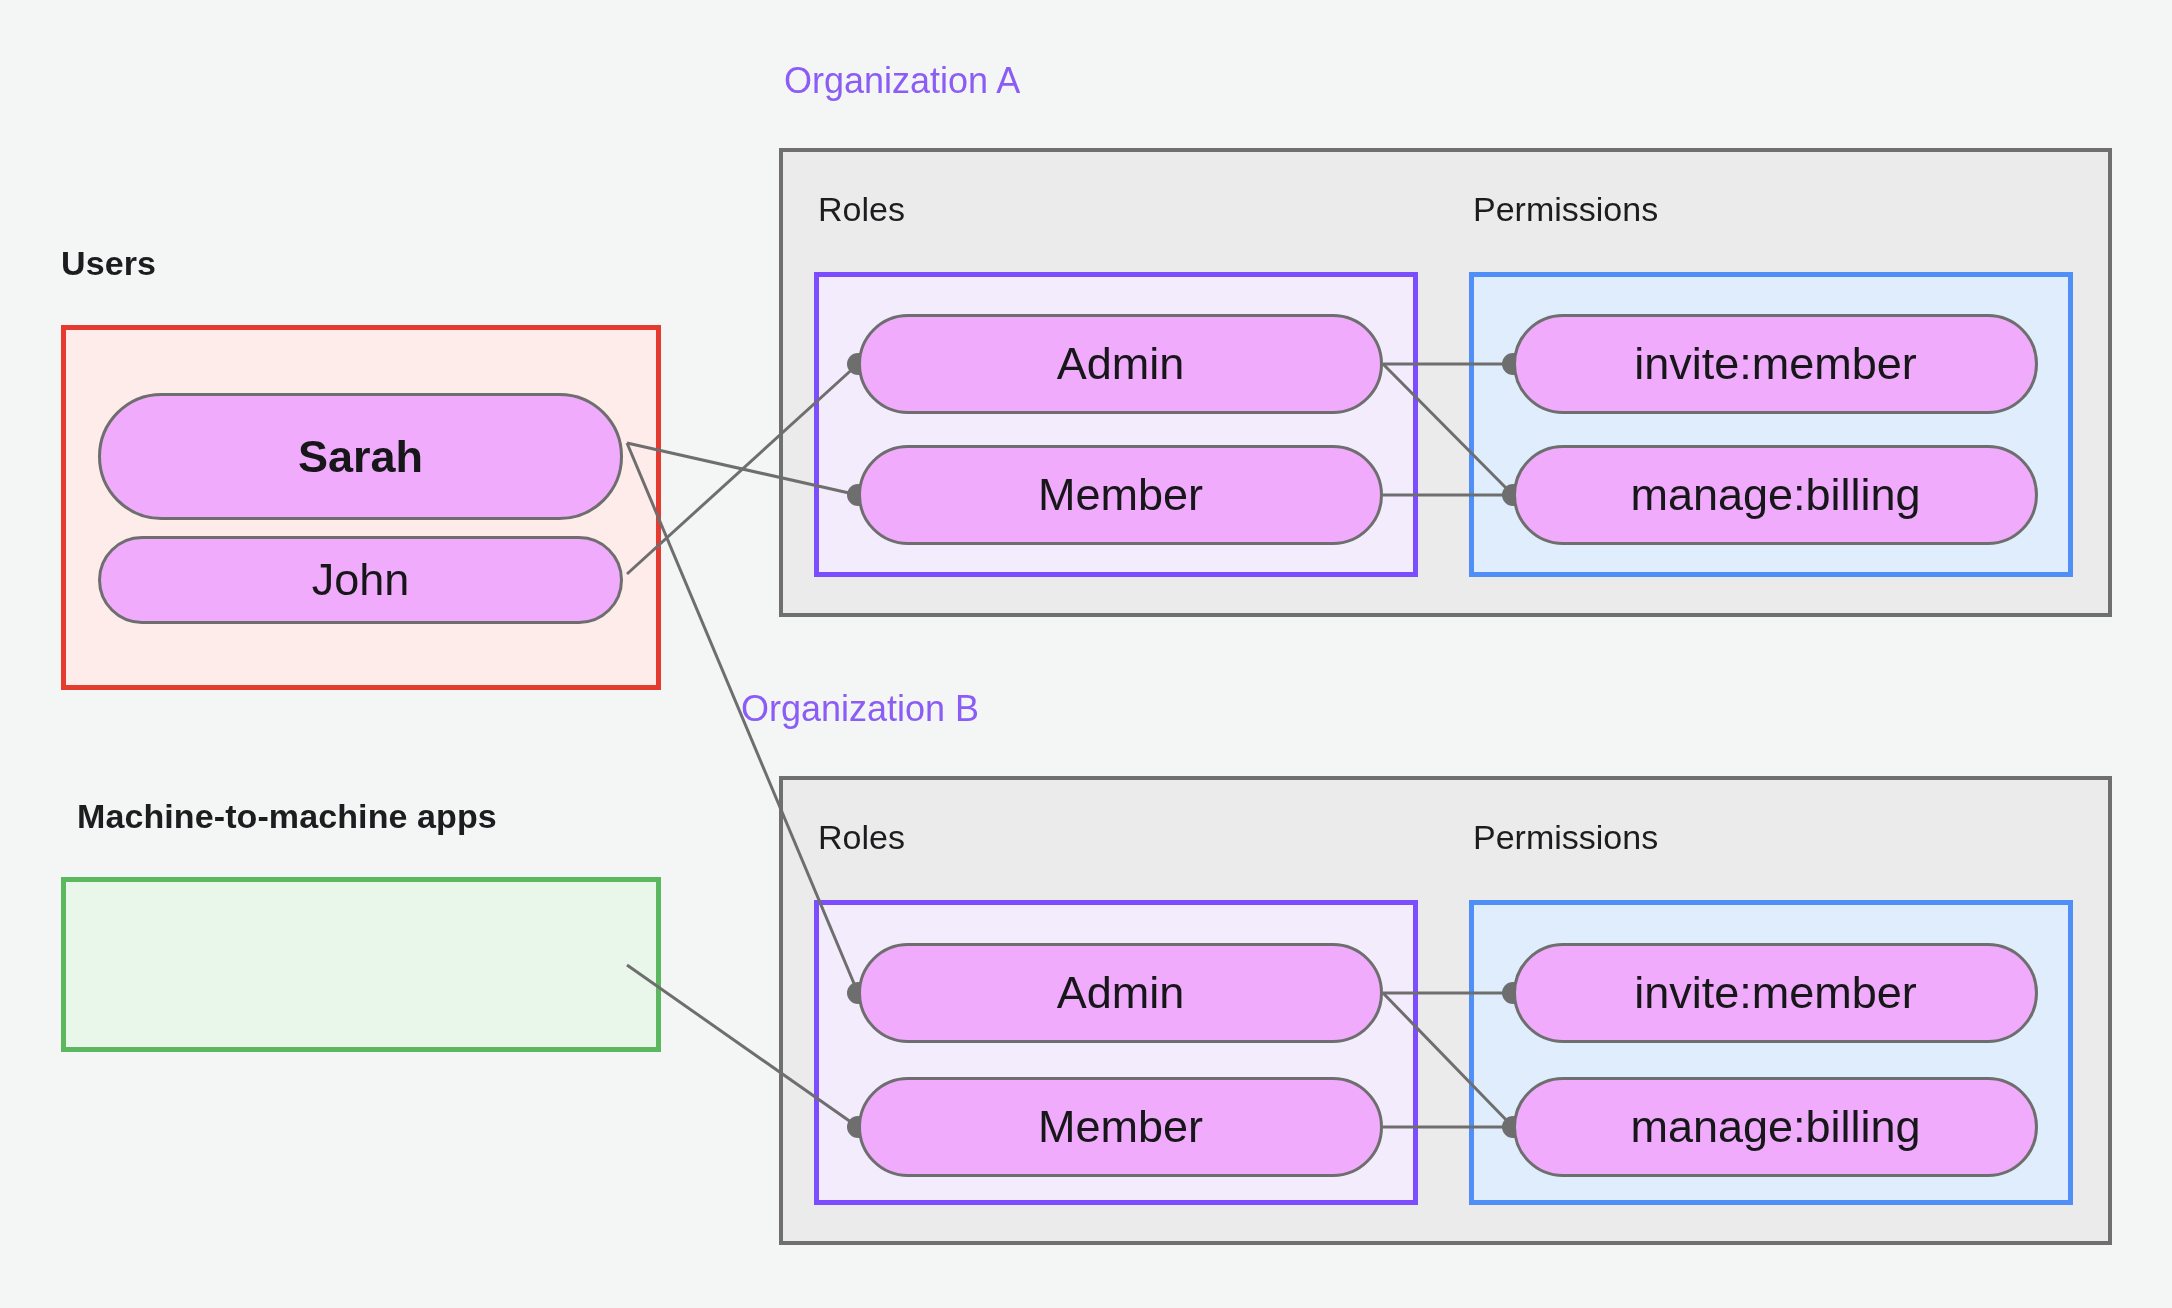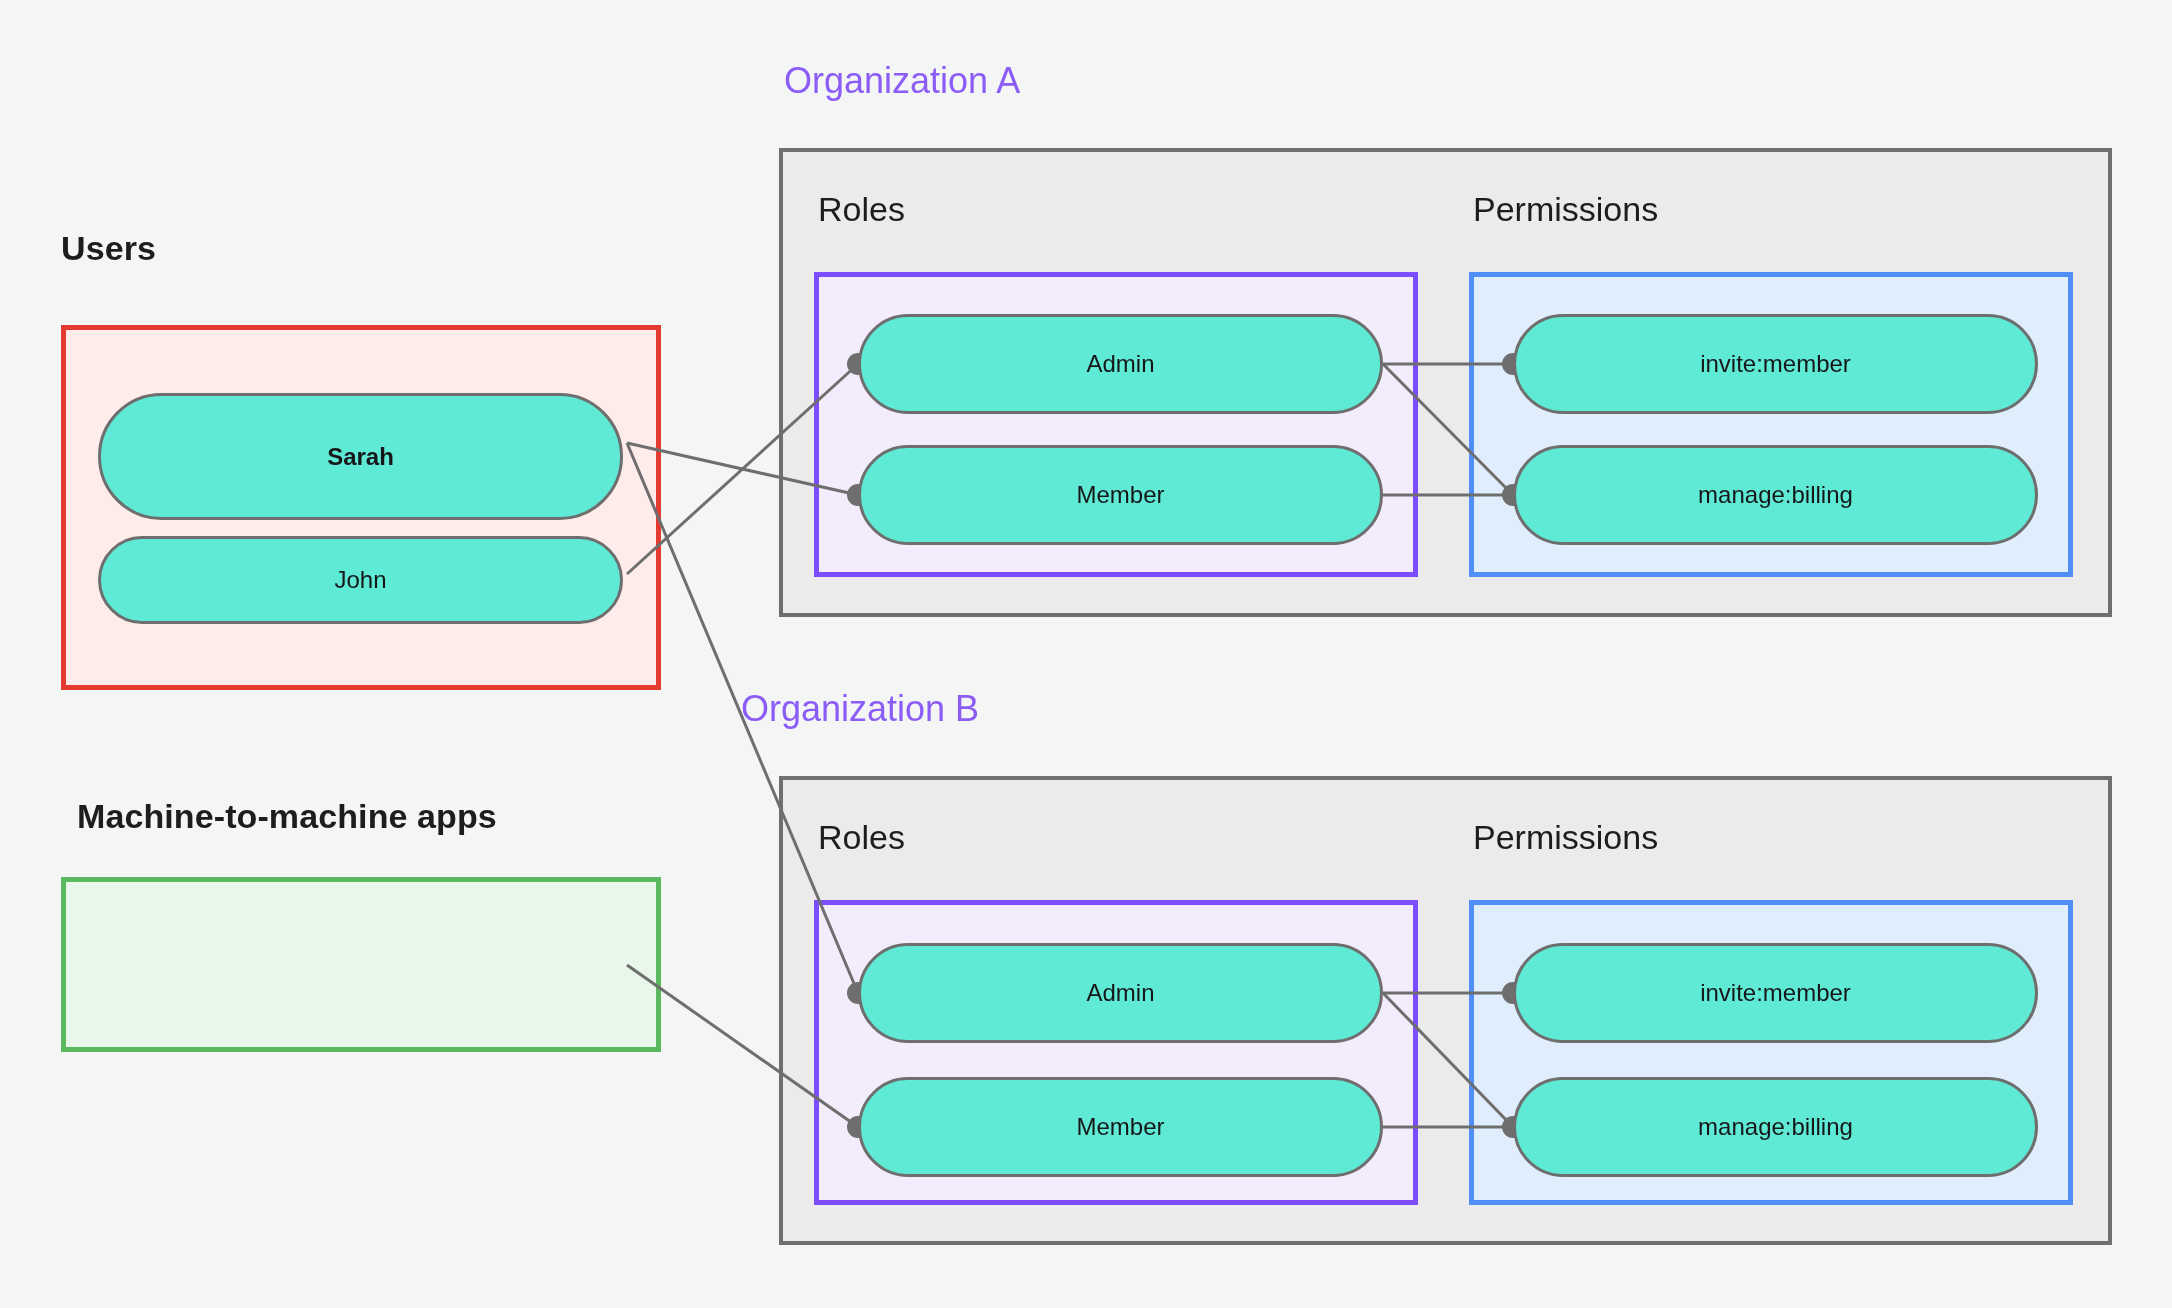--- a/index.html
+++ b/index.html
@@ -78,27 +78,27 @@
   }
   .box-perms {
     background: #e0edfd;
     border: 5px solid #4f8ff7;
   }
 
   
   .pill {
     position: absolute;
     box-sizing: border-box;
-    background: #5eead4;
+    background: #f0abfc;
     border: 3px solid #6e6e6e;
     border-radius: 999px;
     display: flex;
     align-items: center;
     justify-content: center;
-    font-size: 24px;
+    font-size: 45px;
     color: #17171a;
     z-index: 7;
     white-space: nowrap;
   }
 </style>
 </head>
 <body>
 
 <div id="stage">
 
@@ -132,21 +132,21 @@
       <circle cx="858" cy="495" r="11"></circle>
       <circle cx="1513" cy="364" r="11"></circle>
       <circle cx="1513" cy="495" r="11"></circle>
       <circle cx="858" cy="993" r="11"></circle>
       <circle cx="858" cy="1127" r="11"></circle>
       <circle cx="1513" cy="993" r="11"></circle>
       <circle cx="1513" cy="1127" r="11"></circle>
     </g>
   </svg>
 
-  <div class="group-title" style="left:61px; top:229px;">Users</div>
+  <div class="group-title" style="left:61px; top:244px;">Users</div>
 
   <div class="box box-users" style="left:61px; top:325px; width:600px; height:365px;"></div>
 
   <div class="pill" style="left:98px; top:393px; width:525px; height:127px;font-weight:bold;">Sarah</div>
 
   <div class="pill" style="left:98px; top:536px; width:525px; height:88px;">John</div>
 
   <div class="group-title" style="left:77px; top:797px;">Machine-to-machine apps</div>
 
   <div class="box box-m2m" style="left:61px; top:877px; width:600px; height:175px;"></div>

